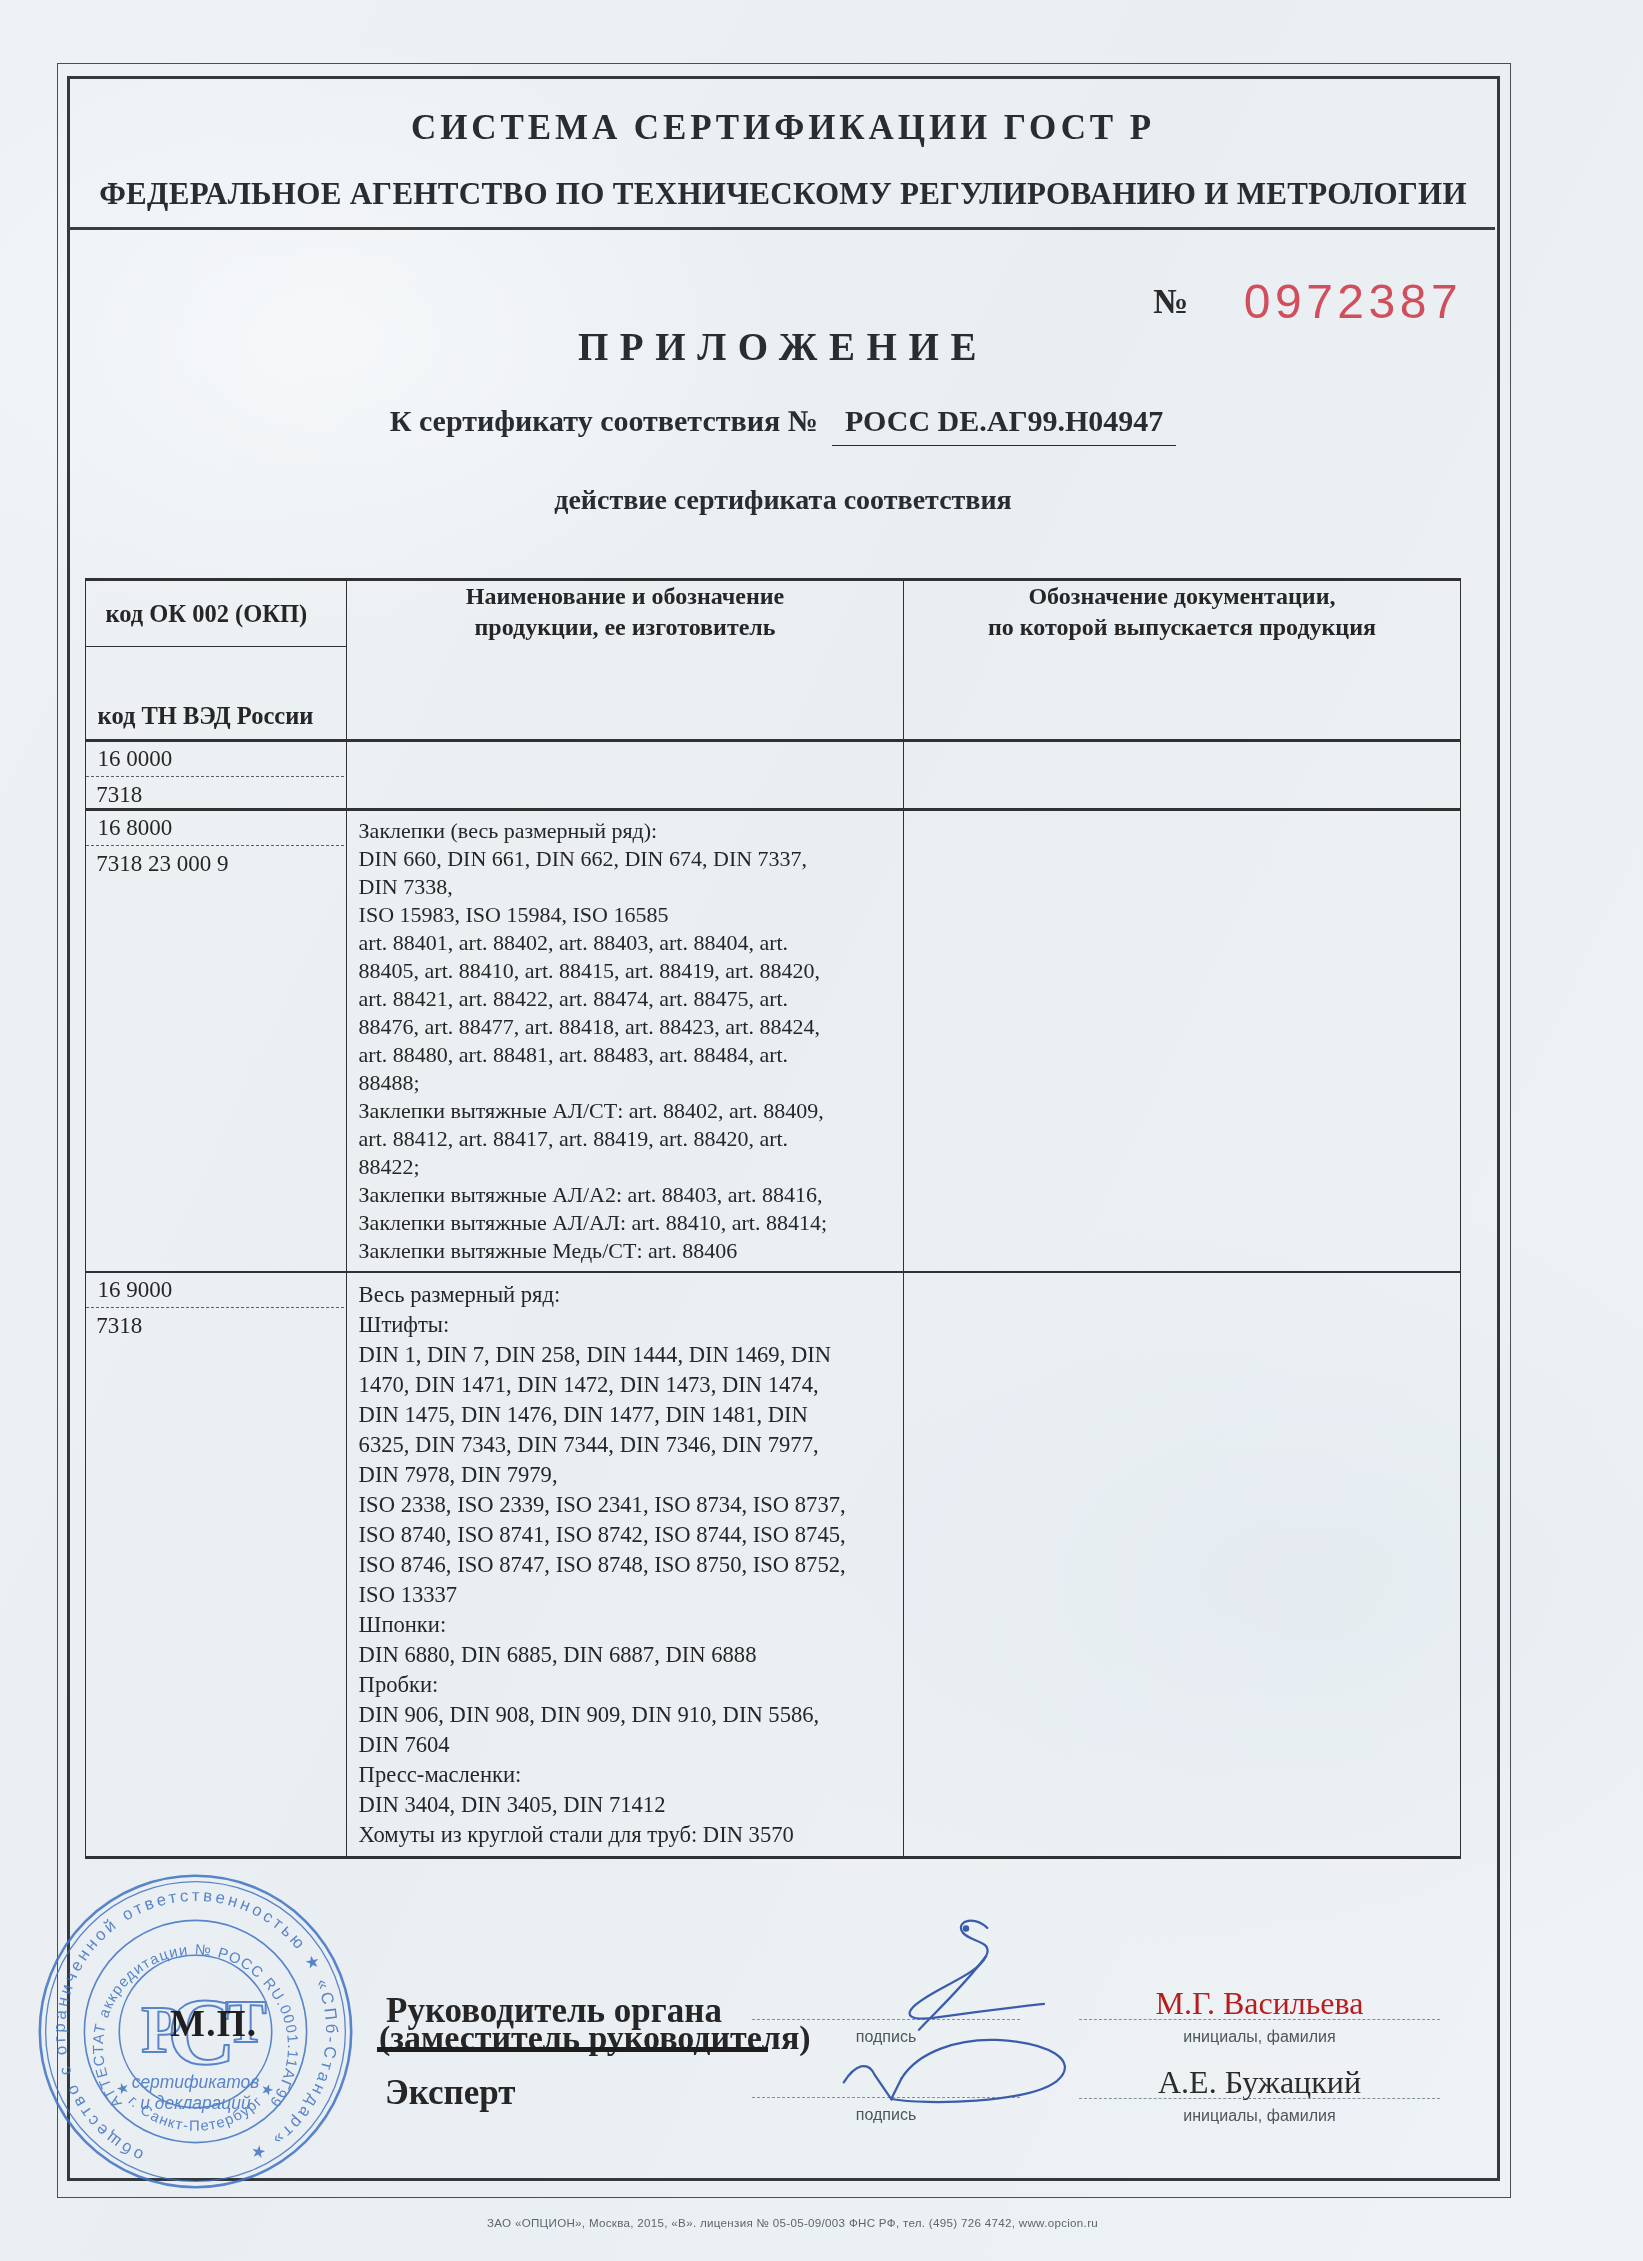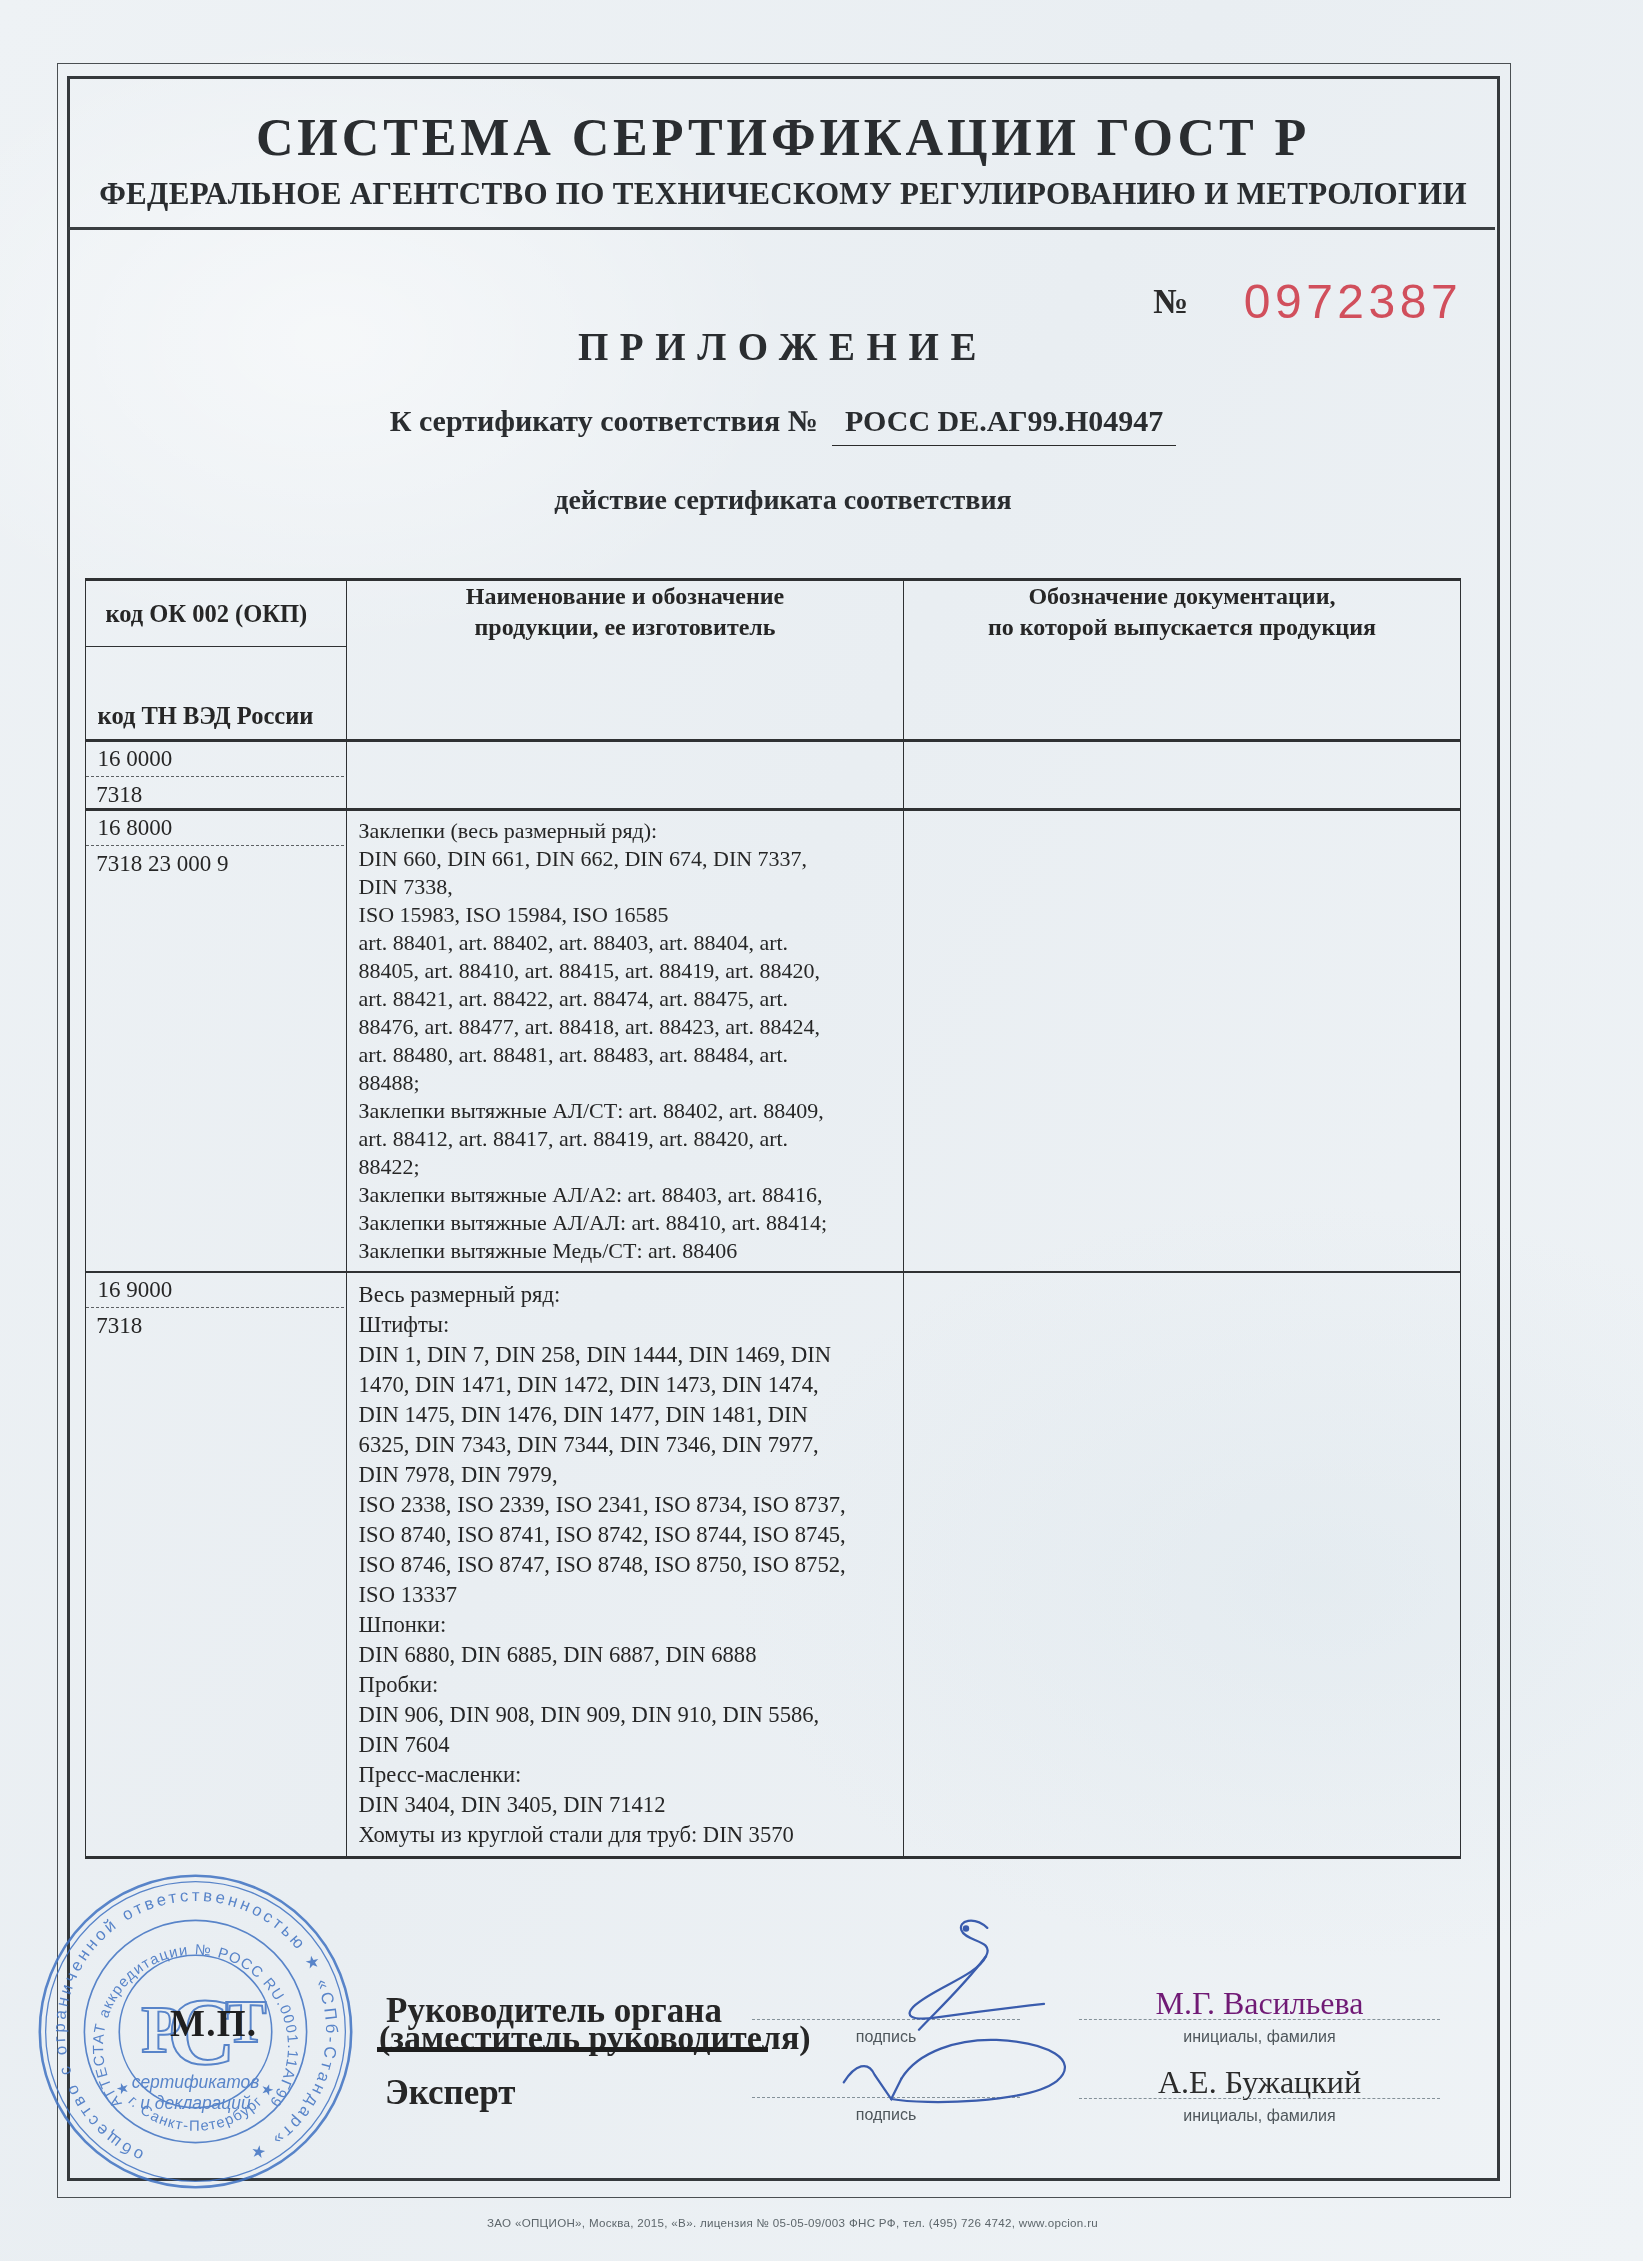--- a/index.html
+++ b/index.html
@@ -11,21 +11,21 @@
       linear-gradient(115deg,#eef2f5 0%,#e9eef2 45%,#eff3f6 100%);
     font-family:"Liberation Serif","DejaVu Serif",serif;
     color:#262626;overflow:hidden;
   }
   .abs{position:absolute;}
   
   .frame-outer{left:57px;top:63px;width:1452px;height:2133px;border:1.9px solid #4a4f52;}
   .frame-inner{left:67px;top:76px;width:1427px;height:2099px;border:3.2px solid #35393c;}
   .inner-span{left:71px;width:1424px;text-align:center;}
   
-  .title1{top:108px;font-size:52px;font-weight:bold;letter-spacing:3.9px;color:#2a2d30;}
+  .title1{top:108px;font-size:35px;font-weight:bold;letter-spacing:3.9px;color:#2a2d30;}
   .title2{top:176px;font-size:31px;font-weight:bold;letter-spacing:0.3px;color:#2a2d30;}
   .rule{left:68px;top:227px;width:1427px;height:3.2px;background:#3a3e41;}
   .serial{left:1153px;top:274px;display:flex;align-items:flex-start;}
   .serial .no{font-size:35px;font-weight:bold;color:#2b2b2b;margin-right:11.6px;margin-top:7.7px;}
   .serial .digits{font-family:Liberation Sans, sans-serif;font-size:48px;letter-spacing:4.5px;color:#d14f5c;font-weight:400;margin-left:44px;}
   .appendix{top:324px;font-size:39px;font-weight:bold;letter-spacing:11.6px;color:#2a2d30;}
   .certline{top:404px;font-size:30px;font-weight:bold;color:#2a2d30;}
   .certline .certno{display:inline-block;border-bottom:1.9px solid #2b2b2b;padding:0 13px 7px 13px;margin-left:6.5px;}
   .subtitle{top:481px;font-size:28px;font-weight:bold;line-height:37px;color:#2a2d30;}
   
@@ -52,21 +52,21 @@
   .sigline{height:0;border-bottom:1.9px dashed #85929a;}
   .sigline1{left:752px;top:2019px;width:268px;}
   .sigline2{left:752px;top:2097px;width:268px;}
   .nameline1{left:1079px;top:2019px;width:361px;}
   .nameline2{left:1079px;top:2098px;width:361px;}
   .small-label{font-family:"Liberation Sans","DejaVu Sans",sans-serif;font-size:16px;color:#4e565b;text-align:center;}
   .siglabel1{left:752px;top:2028px;width:268px;}
   .siglabel2{left:752px;top:2106px;width:268px;}
   .namelabel1{left:1079px;top:2028px;width:361px;}
   .namelabel2{left:1079px;top:2107px;width:361px;}
-  .name1{left:1079px;top:1985px;width:361px;text-align:center;font-size:32px;color:#701a75;}
+  .name1{left:1079px;top:1985px;width:361px;text-align:center;font-size:32px;color:#b91c1c;}
   .name2{left:1079px;top:2064px;width:361px;text-align:center;font-size:32px;color:#2b2b2b;}
   .mp{left:170px;top:2002px;font-size:37px;font-weight:600;color:#1f1f1f;letter-spacing:1.3px;}
   .stamp{left:34px;top:1870px;opacity:.85;}
   .signature-svg{pointer-events:none;}
   .footer{left:487px;top:2216px;font-family:"Liberation Sans","DejaVu Sans",sans-serif;font-size:11.6px;color:#5d666b;letter-spacing:0.3px;}
 </style>
 </head>
 <body>
 
 <div class="abs frame-outer"></div>

